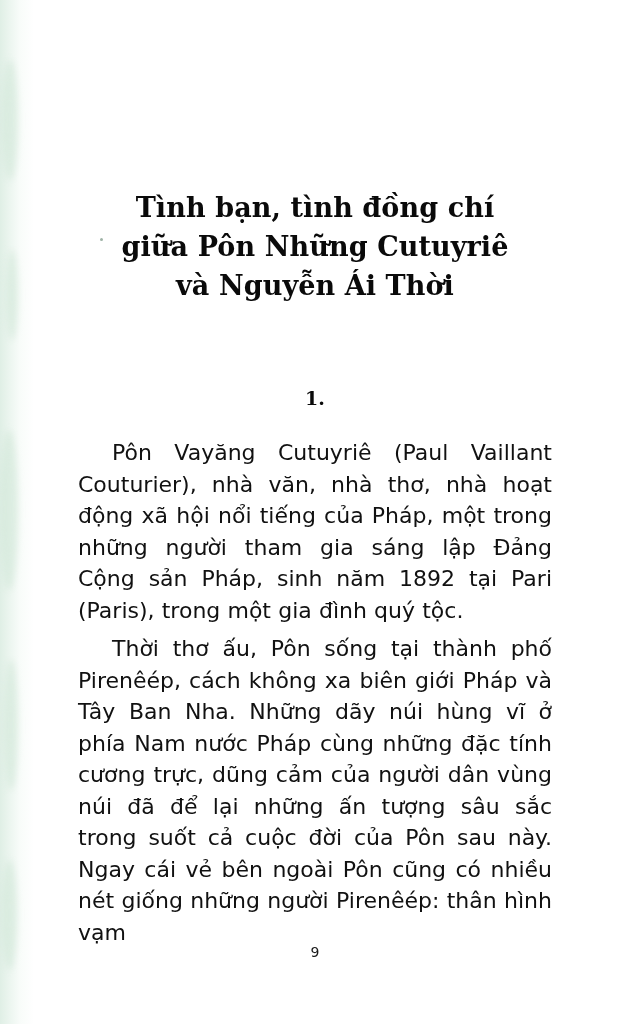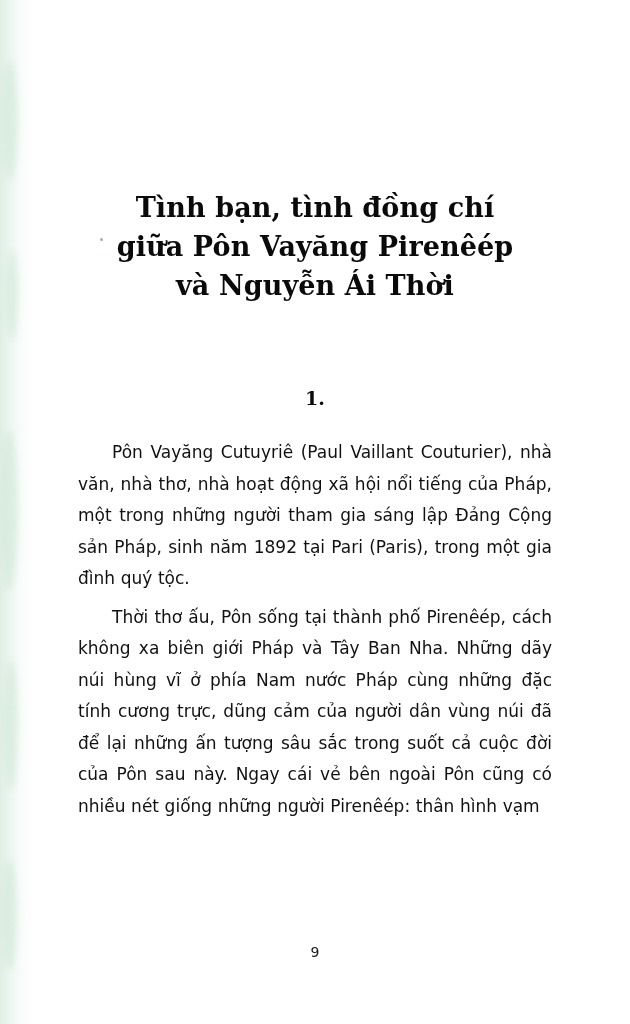--- a/index.html
+++ b/index.html
@@ -97,21 +97,21 @@
   .body-text {
     margin: 0;
     padding-top: 28px;
   }
   .para {
     margin: 0 0 7px 0;
     text-align: justify;
     text-justify: inter-word;
     text-indent: 34px;
     font-family: "DejaVu Sans", sans-serif;
-    font-size: 17px;
+    font-size: 22px;
     line-height: 31.5px;
     color: #111111;
     word-spacing: 0.2px;
   }
   .para:last-child { margin-bottom: 4px; }
 
   .folio {
     position: absolute;
     left: 0;
     top: 944px;
@@ -134,21 +134,21 @@
     <div class="blotch b4"></div>
     <div class="blotch b5"></div>
   </div>
 
   <div class="speck"></div>
 
   <div class="content">
 
     <h1 class="chapter-title">
       <span class="line">Tình bạn, tình đồng chí</span>
-      <span class="line">giữa Pôn Vayăng Pirenêép</span>
+      <span class="line">giữa Pôn Những Cutuyriê</span>
       <span class="line">và Nguyễn Ái Thời</span>
     </h1>
 
     <div class="section-number">1.</div>
 
     <div class="body-text">
       <p class="para">Pôn Vayăng Cutuyriê (Paul Vaillant Couturier), nhà văn, nhà thơ, nhà hoạt động xã hội nổi tiếng của Pháp, một trong những người tham gia sáng lập Đảng Cộng sản Pháp, sinh năm 1892 tại Pari (Paris), trong một gia đình quý tộc.</p>
       <p class="para">Thời thơ ấu, Pôn sống tại thành phố Pirenêép, cách không xa biên giới Pháp và Tây Ban Nha. Những dãy núi hùng vĩ ở phía Nam nước Pháp cùng những đặc tính cương trực, dũng cảm của người dân vùng núi đã để lại những ấn tượng sâu sắc trong suốt cả cuộc đời của Pôn sau này. Ngay cái vẻ bên ngoài Pôn cũng có nhiều nét giống những người Pirenêép: thân hình vạm</p>
     </div>
 

